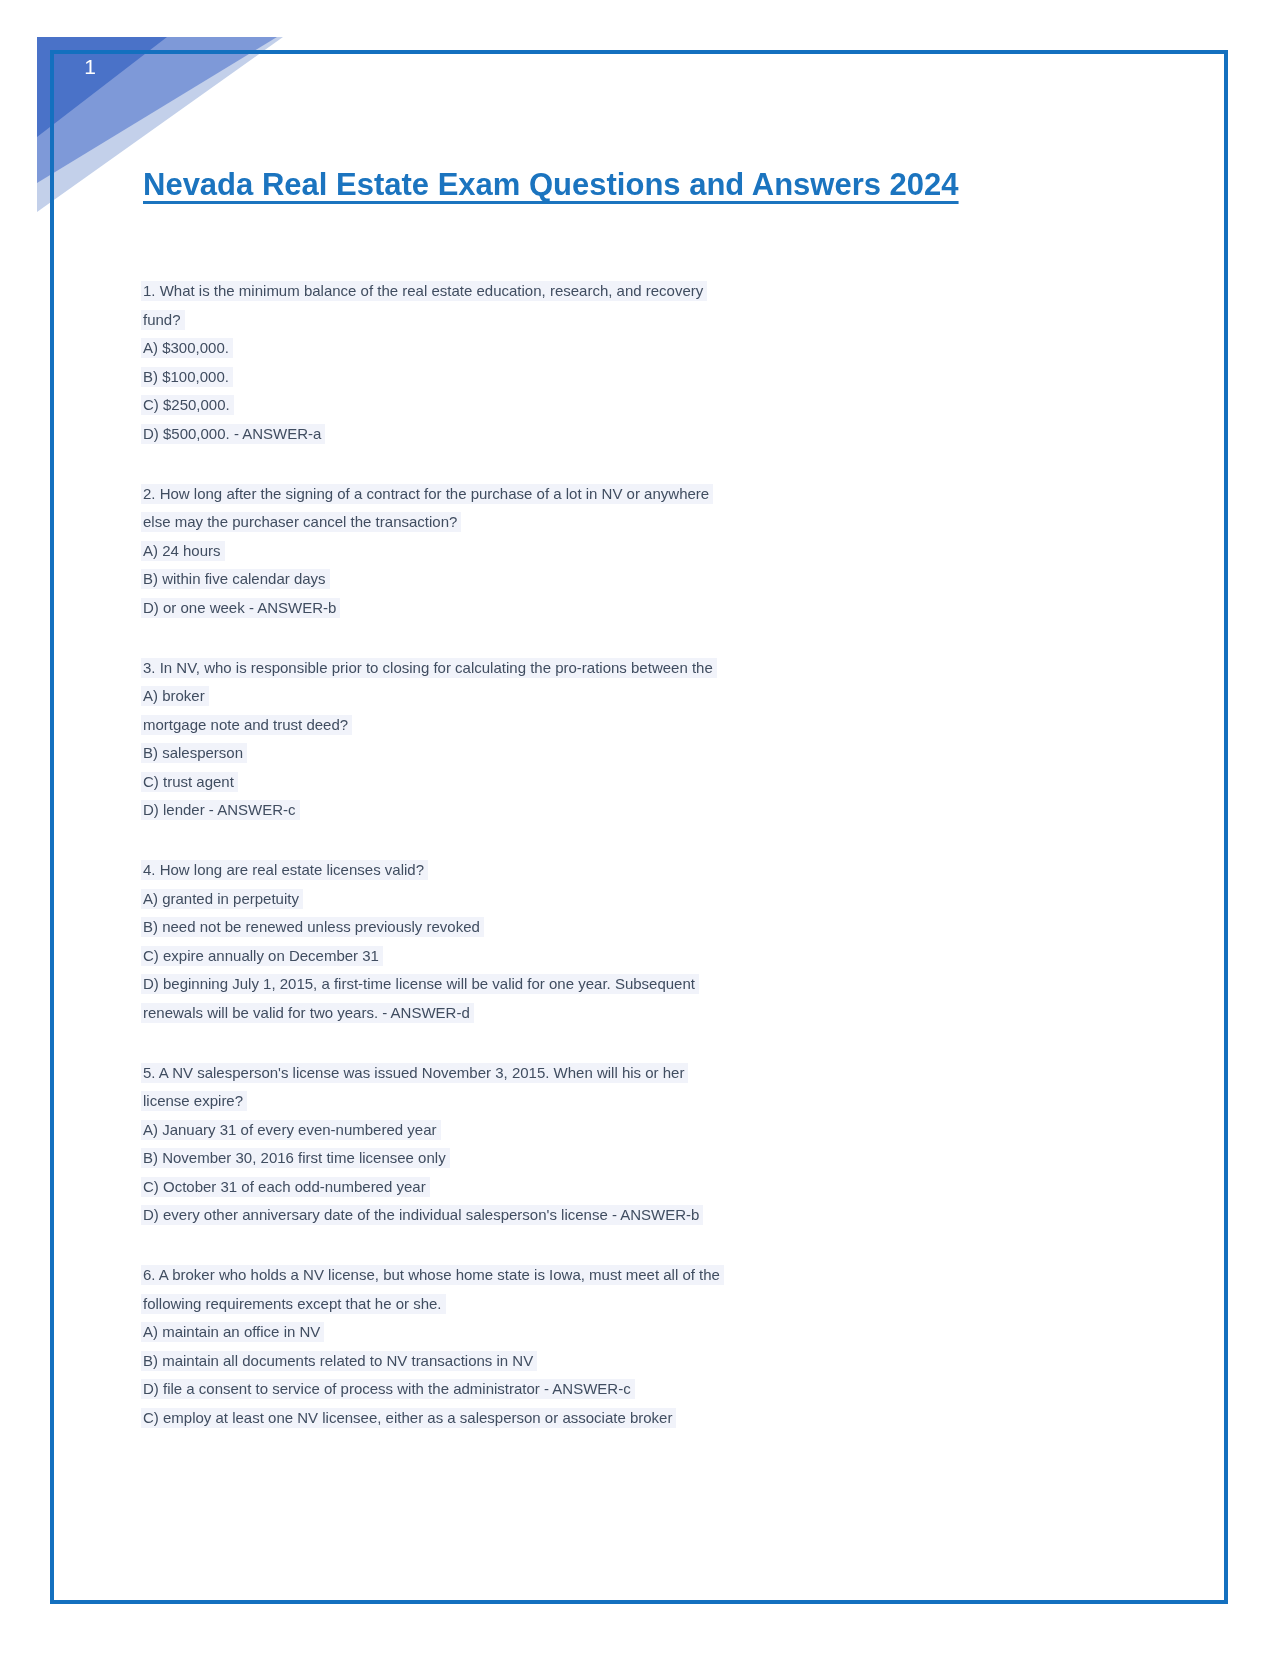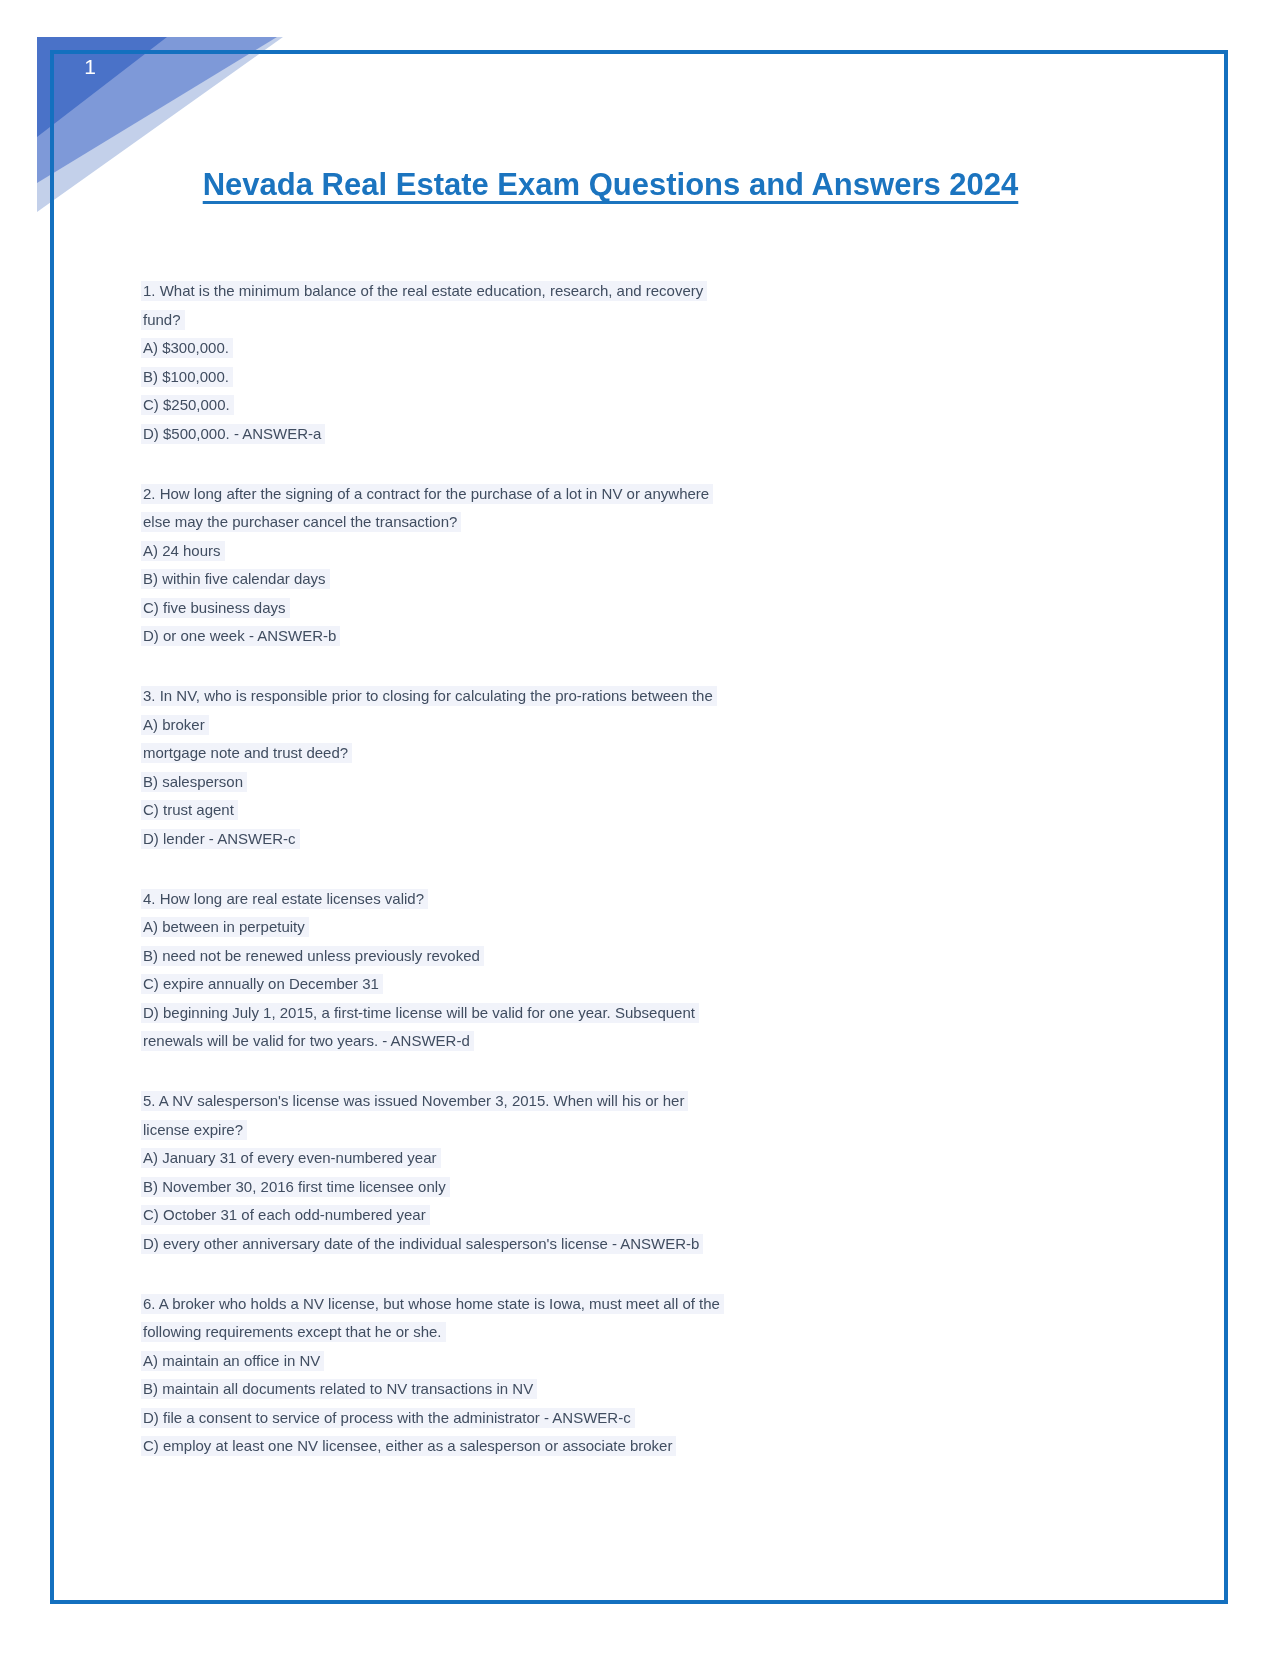--- a/index.html
+++ b/index.html
@@ -18,21 +18,21 @@
   }
   .tri-light{fill:var(--tri-light,#C3D0EA);}
   .tri-medium{fill:var(--tri-medium,#7E99D8);}
   .tri-dark{fill:var(--tri-dark,#4A72C8);}
   .page-number{
     position:absolute;left:70px;top:55px;width:40px;z-index:4;
     color:#ffffff;font-size:21px;text-align:center;
   }
   .doc-title{
     position:absolute;left:143px;top:146px;width:935px;z-index:1;
-    text-align:center;font-size:31px;font-weight:bold;
+    text-align:left;font-size:31px;font-weight:bold;
     color:var(--title,#1B74BF);
     text-decoration:underline;
     text-decoration-thickness:3px;
     text-underline-offset:6px;
   }
   .questions{
     position:absolute;left:143px;top:277px;width:950px;z-index:1;
   }
   .question{margin:0 0 31.5px 0;}
   .line{height:28.5px;line-height:28.5px;white-space:nowrap;}
@@ -65,34 +65,33 @@
       <div class="line"><span class="hl">A) $300,000.</span></div>
       <div class="line"><span class="hl">B) $100,000.</span></div>
       <div class="line"><span class="hl">C) $250,000.</span></div>
       <div class="line"><span class="hl">D) $500,000. - ANSWER-a</span></div>
     </div>
     <div class="question">
       <div class="line"><span class="hl">2. How long after the signing of a contract for the purchase of a lot in NV or anywhere</span></div>
       <div class="line"><span class="hl">else may the purchaser cancel the transaction?</span></div>
       <div class="line"><span class="hl">A) 24 hours</span></div>
       <div class="line"><span class="hl">B) within five calendar days</span></div>
-      <div class="line"><span class="hl">C) five business days</span></div>
       <div class="line"><span class="hl">D) or one week - ANSWER-b</span></div>
     </div>
     <div class="question">
       <div class="line"><span class="hl">3. In NV, who is responsible prior to closing for calculating the pro-rations between the</span></div>
       <div class="line"><span class="hl">A) broker</span></div>
       <div class="line"><span class="hl">mortgage note and trust deed?</span></div>
       <div class="line"><span class="hl">B) salesperson</span></div>
       <div class="line"><span class="hl">C) trust agent</span></div>
       <div class="line"><span class="hl">D) lender - ANSWER-c</span></div>
     </div>
     <div class="question">
       <div class="line"><span class="hl">4. How long are real estate licenses valid?</span></div>
-      <div class="line"><span class="hl">A) between in perpetuity</span></div>
+      <div class="line"><span class="hl">A) granted in perpetuity</span></div>
       <div class="line"><span class="hl">B) need not be renewed unless previously revoked</span></div>
       <div class="line"><span class="hl">C) expire annually on December 31</span></div>
       <div class="line"><span class="hl">D) beginning July 1, 2015, a first-time license will be valid for one year. Subsequent</span></div>
       <div class="line"><span class="hl">renewals will be valid for two years. - ANSWER-d</span></div>
     </div>
     <div class="question">
       <div class="line"><span class="hl">5. A NV salesperson's license was issued November 3, 2015. When will his or her</span></div>
       <div class="line"><span class="hl">license expire?</span></div>
       <div class="line"><span class="hl">A) January 31 of every even-numbered year</span></div>
       <div class="line"><span class="hl">B) November 30, 2016 first time licensee only</span></div>

